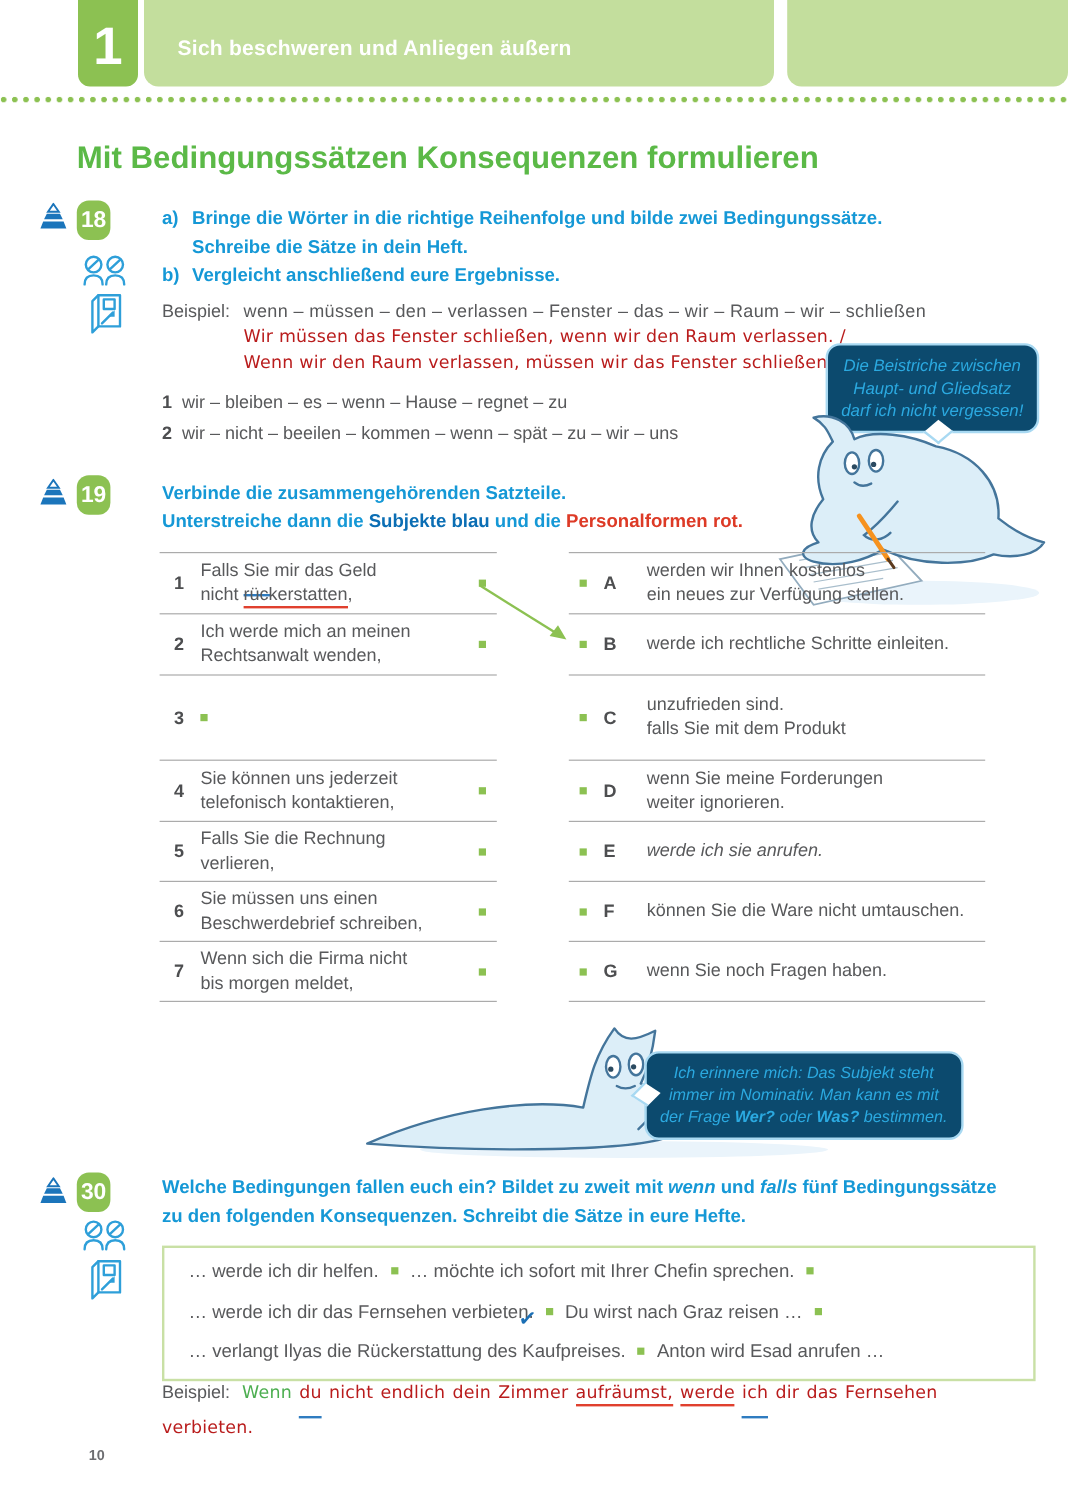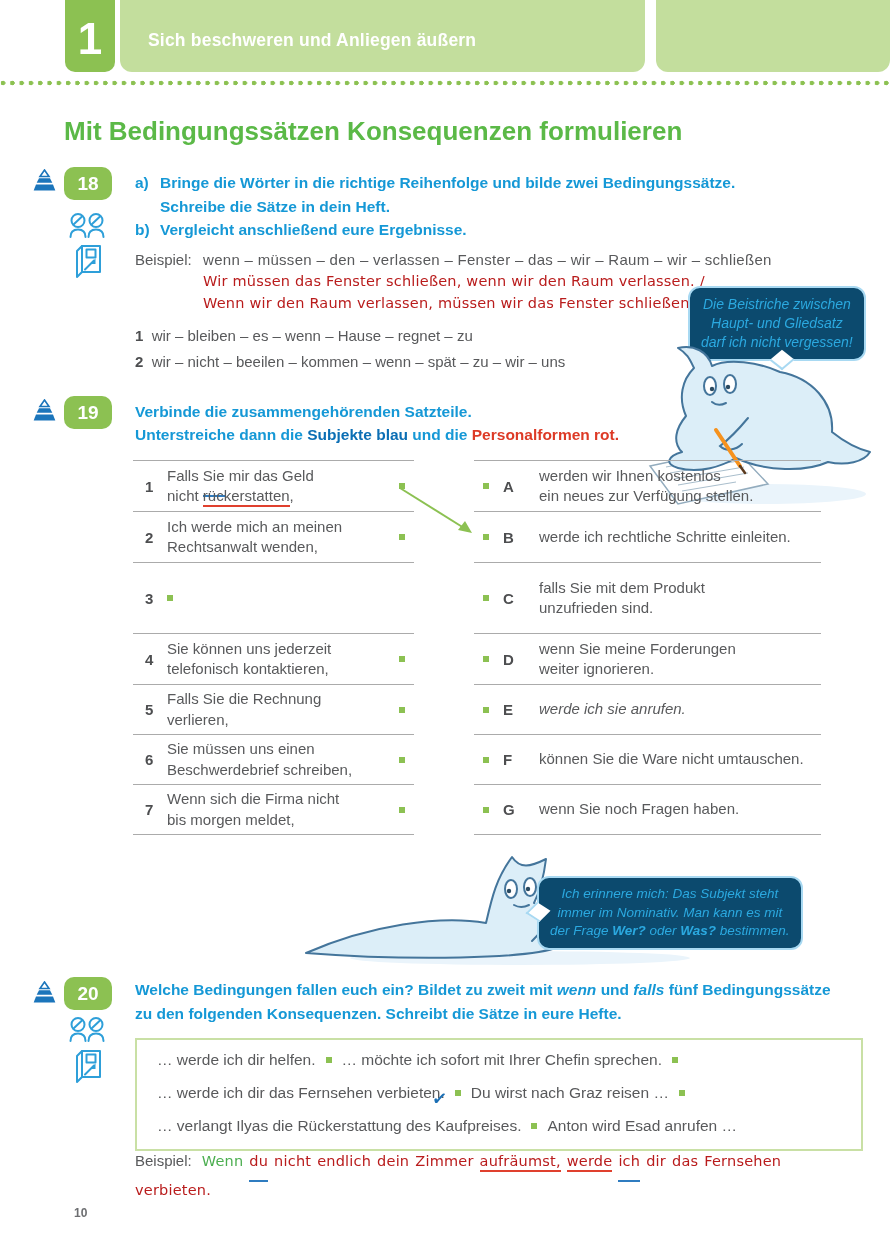--- a/index.html
+++ b/index.html
@@ -11,21 +11,21 @@
   .unit-box{left:65px;top:0;width:50px;height:72px;background:#8CC152;border-radius:0 0 10px 10px;
             color:#fff;font-size:44px;font-weight:bold;text-align:center;line-height:78px;}
   .band{top:0;height:72px;background:#C3DE9D;border-radius:0 0 12px 12px;}
   .band-title{left:148px;top:30px;color:#fff;font-size:17.5px;font-weight:bold;letter-spacing:.2px;}
   .dots{left:0;top:80px;width:890px;height:6px;
         background-image:radial-gradient(circle at 3px 3px,#8CC152 2.1px,transparent 2.6px);
         background-size:9.3px 6px;background-repeat:repeat-x;}
   .page-title{left:64px;top:116px;font-size:26px;font-weight:bold;color:#5BB947;}
 
   
-  .badge{width:48px;height:33px;background:#8CC152;border-radius:10px;color:#fff;
+  .badge{width:28px;height:33px;background:#8CC152;border-radius:10px;color:#fff;
          font-size:19px;font-weight:bold;text-align:center;line-height:33px;}
   .icon{display:block;}
 
   
   .instr{color:#1598D6;font-size:15.5px;font-weight:bold;line-height:23.5px;}
   .bold-blue{color:#0B6EB4;}
   .bold-red{color:#DD3A26;}
   .italic{font-style:italic;}
   .bold{font-weight:bold;}
   .task-row{display:flex;}
@@ -234,22 +234,22 @@
         <span class="sq" style="margin-left: 9px;"></span>
         <span class="m-letter">B</span>
         <div class="m-text" style="margin-left: 14px;">
           <div class="line">werde ich rechtliche Schritte einleiten.</div>
         </div>
       </div>
       <div class="match-row" style="height: 71px;">
         <span class="sq" style="margin-left: 9px;"></span>
         <span class="m-letter">C</span>
         <div class="m-text" style="margin-left: 14px;">
+          <div class="line">unzufrieden sind.</div>
           <div class="line">falls Sie mit dem Produkt</div>
-          <div class="line">unzufrieden sind.</div>
         </div>
       </div>
       <div class="match-row" style="height: 51px;">
         <span class="sq" style="margin-left: 9px;"></span>
         <span class="m-letter">D</span>
         <div class="m-text" style="margin-left: 14px;">
           <div class="line">wenn Sie meine Forderungen</div>
           <div class="line">weiter ignorieren.</div>
         </div>
       </div>
@@ -298,21 +298,21 @@
   <div class="bl"><span>Ich erinnere mich: Das Subjekt steht</span></div>
       <div class="bl"><span>immer im Nominativ. Man kann es mit</span></div>
       <div class="bl"><span>der Frage </span><span class="bold">Wer?</span><span> oder </span><span class="bold">Was?</span><span> bestimmen.</span></div>
     </div>
 
   <svg class="abs icon" style="left:32px;top:981px" width="25" height="23" viewBox="0 0 25 23">
     <polygon points="12.5,1 17,7.5 8,7.5" fill="#fff" stroke="#1B75BB" stroke-width="1.6"></polygon>
     <polygon points="7,9.2 18,9.2 20.3,13.8 4.7,13.8" fill="#1B75BB"></polygon>
     <polygon points="4,15.5 21,15.5 23.3,21.5 1.7,21.5" fill="#1B75BB"></polygon>
   </svg>
-  <div class="abs badge" style="left:64px;top:977px">20</div>
+  <div class="abs badge" style="left:64px;top:977px">30</div>
   <svg class="abs icon" style="left:68px;top:1016px" width="38" height="27" viewBox="0 0 38 27">
     <g fill="none" stroke="#2E9FD9" stroke-width="2" stroke-linecap="round">
       <circle cx="10" cy="8.5" r="6.5"></circle>
         <line x1="5.5" y1="12.5" x2="14" y2="4.5"></line>
       <path d="M2.5,25 C2.5,19.5 5.5,17.5 10,17.5 C14.5,17.5 17.5,19.5 17.5,25"></path>
       <circle cx="28" cy="8.5" r="6.5"></circle>
         <line x1="23.5" y1="12.5" x2="32" y2="4.5"></line>
       <path d="M20.5,25 C20.5,19.5 23.5,17.5 28,17.5 C32.5,17.5 35.5,19.5 35.5,25"></path>
     </g>
   </svg>

